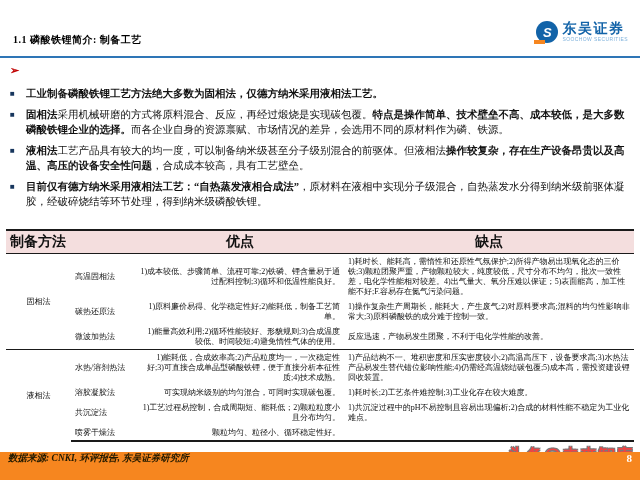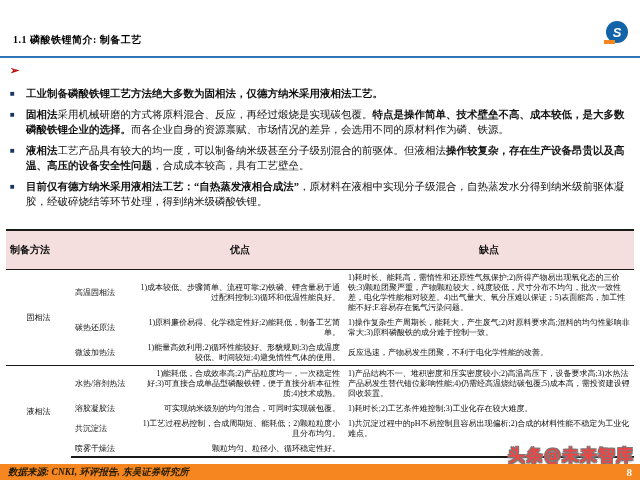--- a/index.html
+++ b/index.html
@@ -25,52 +25,56 @@
   .bullet .sq{color:#17365D;font-size:8px;line-height:15px;flex:0 0 9px;}
   .bullet .b{font-weight:bold;}
 
   
   .table-wrap{position:absolute;top:227px;left:6px;right:6px;}
   .tbl-title{height:15px;background:#8E1F25;text-align:center;line-height:15px;}
   .tbl-title span{color:#E0201B;font-weight:bold;font-size:10px;text-decoration:underline;letter-spacing:1px;}
   table.cmp{width:100%;border-collapse:collapse;margin-top:2px;table-layout:fixed;}
   table.cmp thead tr{background:#F4DEDE;}
   table.cmp thead th{border-top:2px solid #1a1a1a;border-bottom:1.5px solid #1a1a1a;
-                     font-size:10px;font-weight:bold;padding:12px 4px;color:#111;}
+                     font-size:14px;font-weight:bold;padding:2px 4px;color:#111;}
   th.h-method{width:122px;text-align:left;}
   th.h-pros{width:200px;text-align:center;}
   th.h-cons{text-align:center;}
   table.cmp td{padding:2.5px 4px;font-size:8px;line-height:10px;vertical-align:middle;color:#111;margin-top:24px;}
   td.group{width:44px;text-align:center;font-size:9px;}
   td.method{width:74px;text-align:left;font-size:8.5px;}
   td.pros{width:196px;text-align:right;}
   td.cons{text-align:left;}
   tr.group-first td{border-top:1.5px solid #1a1a1a;}
   table.cmp tbody tr:last-child td{border-bottom:2px solid #1a1a1a;}
 
   
   .watermark{position:absolute;right:6px;bottom:13px;font-size:17px;font-weight:bold;color:#ef4444;letter-spacing:1px;
              font-family:"DejaVu Sans","Liberation Sans",sans-serif;
              text-shadow:-1px -1px 0 #7a7a7a,1px -1px 0 #7a7a7a,-1px 1px 0 #7a7a7a,1px 1px 0 #7a7a7a,0 2px 2px #999;}
 
   
-  .footer{position:absolute;left:0;right:0;bottom:0;height:16px;background:#F6861F;display:flex;
-          align-items:center;justify-content:space-between;padding:0 8px;}
+  .footer{position:absolute;left:0;right:0;bottom:0;height:28px;background:#F6861F;display:flex;
+          justify-content:space-between;padding:0 8px;}
   .source{font-size:9.5px;font-weight:bold;font-style:italic;color:#221a00;}
   .pagenum{font-size:11px;font-weight:bold;color:#fff;}
 </style>
 </head>
 <body>
 
 <div class="page">
 
   <div class="header">
     <div class="title">1.1 磷酸铁锂简介: 制备工艺</div>
     <div class="logo">
       <div class="logo-icon">S</div>
+      <div>
+        <div class="logo-cn">东吴证券</div>
+        <div class="logo-en">SOOCHOW SECURITIES</div>
+      </div>
     </div>
   </div>
 
   <div class="content">
     <div class="headline">
       <span class="arrow">➢</span>
     </div>
     <div id="bullet-list">
         <div class="bullet">
           <span class="sq">■</span>

